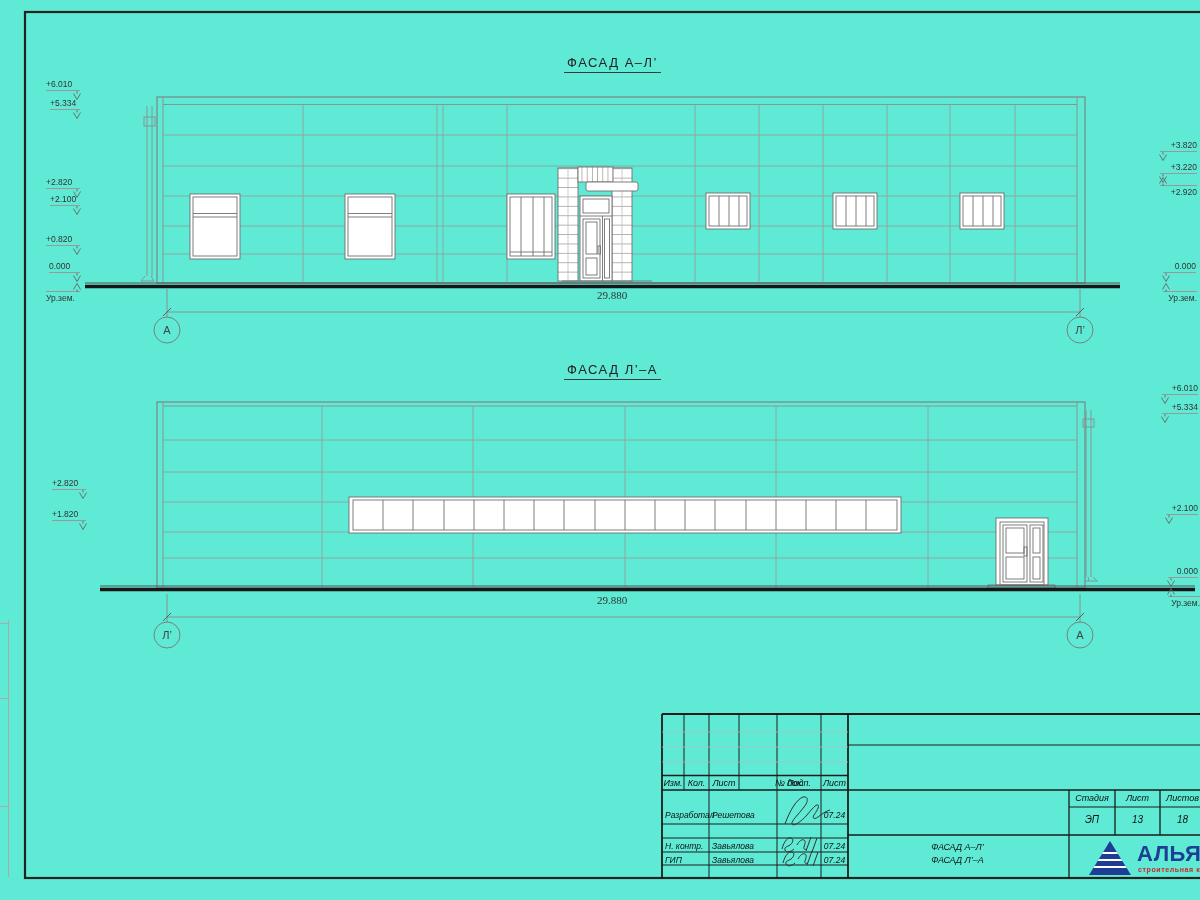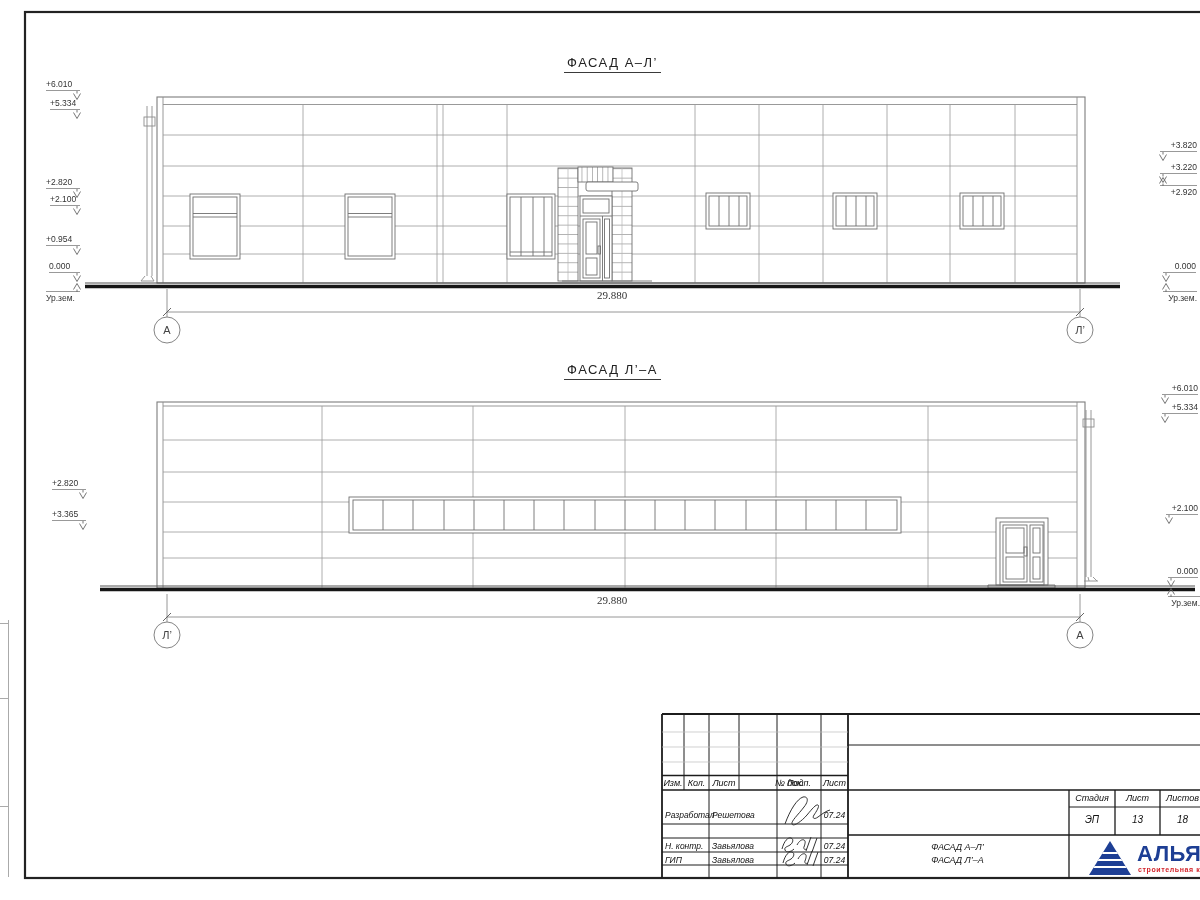--- a/index.html
+++ b/index.html
@@ -1,16 +1,16 @@
 <!DOCTYPE html>
 <html><head>
 <meta charset="utf-8">
 <style>
   html,body{margin:0;padding:0;background:#e8e8e8;}
-  .page{position:relative;width:1200px;height:900px;background:#ffffff;overflow:hidden;
+  .page{position:relative;width:1200px;height:900px;background:#5eead4;overflow:hidden;
         font-family:"Liberation Sans",sans-serif;color:#222;}
   svg.draw{position:absolute;left:0;top:0;}
   .txt{position:absolute;white-space:nowrap;}
   .ftitle{font-size:13px;letter-spacing:1.5px;color:#222;text-align:center;}
   .ftitle span{display:inline-block;border-bottom:1.2px solid #3a3a3a;padding:0 3px 2px 3px;}
   .dim{font-size:11px;color:#333;text-align:center;font-family:Liberation Serif, serif;}
   .axis{font-size:11px;color:#444;text-align:center;}
   .mk{position:absolute;font-size:8.5px;color:#333;height:12px;line-height:12px;
       border-bottom:1px solid #999;}
   .mk .tk{position:absolute;right:-2px;top:12.5px;}
@@ -196,21 +196,21 @@
       </svg></div>
   <div class="mk" style="left:50px;top:97px;width:30px"><span>+5.334</span><svg class="tk" width="10" height="10">
         <path d="M5 0V2.5M1.5 2.5L5 8.5L8.5 2.5" fill="none" stroke="#666" stroke-width="0.9"></path>
       </svg></div>
   <div class="mk" style="left:46px;top:176px;width:34px"><span>+2.820</span><svg class="tk" width="10" height="10">
         <path d="M5 0V2.5M1.5 2.5L5 8.5L8.5 2.5" fill="none" stroke="#666" stroke-width="0.9"></path>
       </svg></div>
   <div class="mk" style="left:50px;top:193px;width:30px"><span>+2.100</span><svg class="tk" width="10" height="10">
         <path d="M5 0V2.5M1.5 2.5L5 8.5L8.5 2.5" fill="none" stroke="#666" stroke-width="0.9"></path>
       </svg></div>
-  <div class="mk" style="left:46px;top:233px;width:34px"><span>+0.954</span><svg class="tk" width="10" height="10">
+  <div class="mk" style="left:46px;top:233px;width:34px"><span>+0.820</span><svg class="tk" width="10" height="10">
         <path d="M5 0V2.5M1.5 2.5L5 8.5L8.5 2.5" fill="none" stroke="#666" stroke-width="0.9"></path>
       </svg></div>
   <div class="mk" style="left:49px;top:260px;width:31px"><span>0.000</span><svg class="tk" width="10" height="10">
         <path d="M5 0V2.5M1.5 2.5L5 8.5L8.5 2.5" fill="none" stroke="#666" stroke-width="0.9"></path>
       </svg></div>
   <div class="mk up" style="left:46px;top:291px;width:34px"><span>Ур.зем.</span><svg class="tk" width="10" height="10">
         <path d="M5 10V7.5M1.5 7.5L5 1.5L8.5 7.5" fill="none" stroke="#666" stroke-width="0.9"></path>
       </svg></div>
 
   <div class="mk r" style="left:1160px;top:139px;width:37px"><span>+3.820</span><svg class="tk" width="10" height="10">
@@ -225,21 +225,21 @@
   <div class="mk r" style="left:1163px;top:260px;width:33px"><span>0.000</span><svg class="tk" width="10" height="10">
         <path d="M5 0V2.5M1.5 2.5L5 8.5L8.5 2.5" fill="none" stroke="#666" stroke-width="0.9"></path>
       </svg></div>
   <div class="mk r up" style="left:1163px;top:291px;width:34px"><span>Ур.зем.</span><svg class="tk" width="10" height="10">
         <path d="M5 10V7.5M1.5 7.5L5 1.5L8.5 7.5" fill="none" stroke="#666" stroke-width="0.9"></path>
       </svg></div>
 
   <div class="mk" style="left:52px;top:477px;width:34px"><span>+2.820</span><svg class="tk" width="10" height="10">
         <path d="M5 0V2.5M1.5 2.5L5 8.5L8.5 2.5" fill="none" stroke="#666" stroke-width="0.9"></path>
       </svg></div>
-  <div class="mk" style="left:52px;top:508px;width:34px"><span>+3.365</span><svg class="tk" width="10" height="10">
+  <div class="mk" style="left:52px;top:508px;width:34px"><span>+1.820</span><svg class="tk" width="10" height="10">
         <path d="M5 0V2.5M1.5 2.5L5 8.5L8.5 2.5" fill="none" stroke="#666" stroke-width="0.9"></path>
       </svg></div>
 
   <div class="mk r" style="left:1162px;top:382px;width:36px"><span>+6.010</span><svg class="tk" width="10" height="10">
         <path d="M5 0V2.5M1.5 2.5L5 8.5L8.5 2.5" fill="none" stroke="#666" stroke-width="0.9"></path>
       </svg></div>
   <div class="mk r" style="left:1162px;top:401px;width:36px"><span>+5.334</span><svg class="tk" width="10" height="10">
         <path d="M5 0V2.5M1.5 2.5L5 8.5L8.5 2.5" fill="none" stroke="#666" stroke-width="0.9"></path>
       </svg></div>
   <div class="mk r" style="left:1166px;top:502px;width:32px"><span>+2.100</span><svg class="tk" width="10" height="10">

